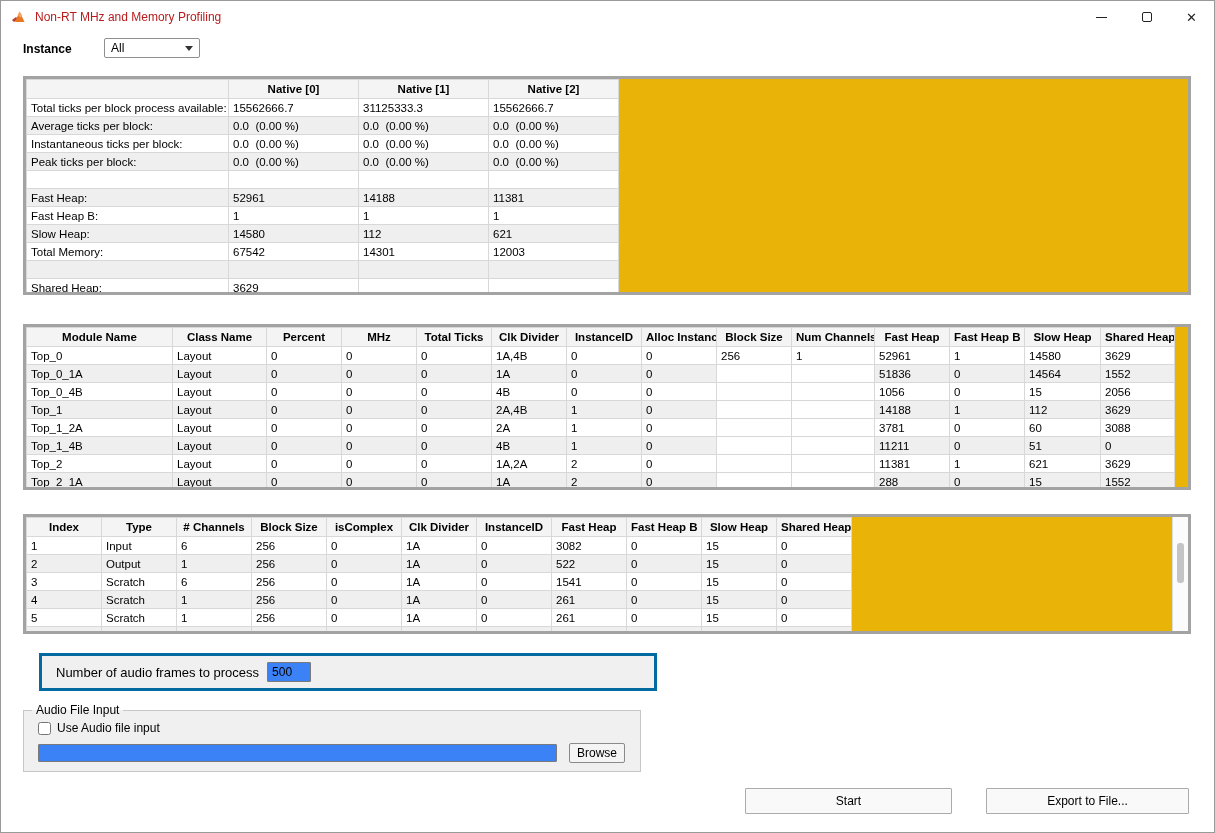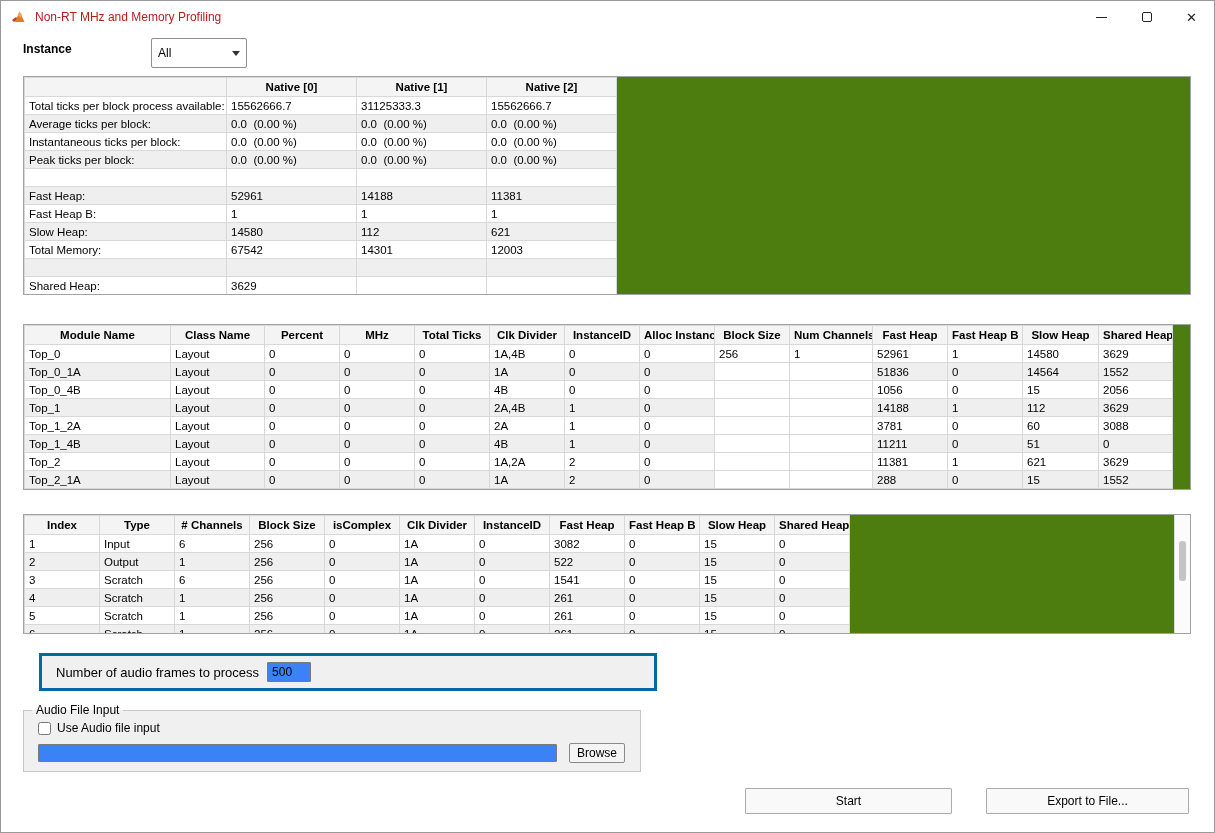--- a/index.html
+++ b/index.html
@@ -12,27 +12,27 @@
   .app-icon { margin-left:10px; width:16px; height:16px; display:inline-flex; }
   .title { margin-left:8px; font-size:12px; color:#b91c1c; }
   .win-controls { margin-left:auto; display:flex; height:100%; }
   .win-btn { width:45px; height:100%; display:flex; align-items:center; justify-content:center; cursor:default; }
   .ic-min { width:11px; height:1px; background:#222; }
   .ic-max { width:10px; height:10px; border:1px solid #222; border-radius:2px; }
   .ic-close { font-size:13px; color:#222; line-height:1; }
 
   
   .instance-label { position:absolute; left:22px; top:41px; font-weight:bold; font-size:12px; }
-  .dropdown { position:absolute; left:103px; top:37px; width:96px; height:30px; background:#fff;
-              border:1px solid #8f8f8f; border-radius:2px; display:flex; align-items:center; padding:0 6px;margin-left:47px; }
+  .dropdown { position:absolute; left:103px; top:37px; width:96px; height:20px; background:#fff;
+              border:1px solid #8f8f8f; border-radius:2px; display:flex; align-items:center; padding:0 6px; }
   .dropdown .val { flex:1; font-size:12px; }
   .chev { width:0; height:0; border-left:4px solid transparent; border-right:4px solid transparent; border-top:5px solid #333; }
 
   
-  .panel { position:absolute; background:#4d7c0f; border:1px solid #a3a3a3; overflow:hidden; }
+  .panel { position:absolute; background:#eab308; border:3px solid #a3a3a3; overflow:hidden; }
   #panel-summary { left:22px; top:75px;  width:1168px; height:219px; }
   #panel-modules { left:22px; top:323px; width:1168px; height:166px; }
   #panel-buffers { left:22px; top:513px; width:1168px; height:120px; }
 
   .grid { border-collapse:collapse; table-layout:fixed; background:#fff; font-size:11.5px; }
   .grid th, .grid td { border:1px solid #d8d8d8; height:18px; padding:0 4px; text-align:left; overflow:hidden; white-space:pre; }
   .grid th { font-weight:bold; text-align:center; background:#f4f4f4; height:19px; }
   .grid tbody tr:nth-child(even) { background:#efefef; }
   .grid.empty-white td.cell-empty { background:#fff; }
 

